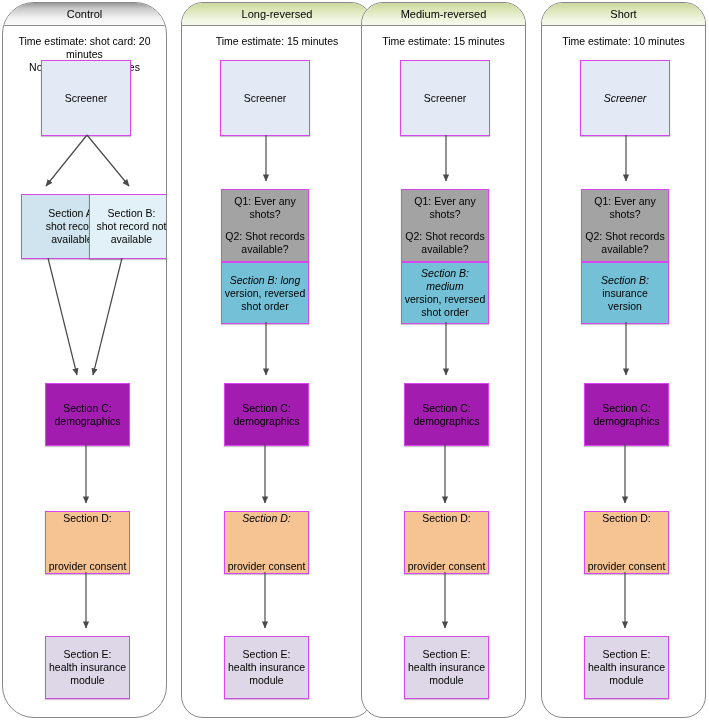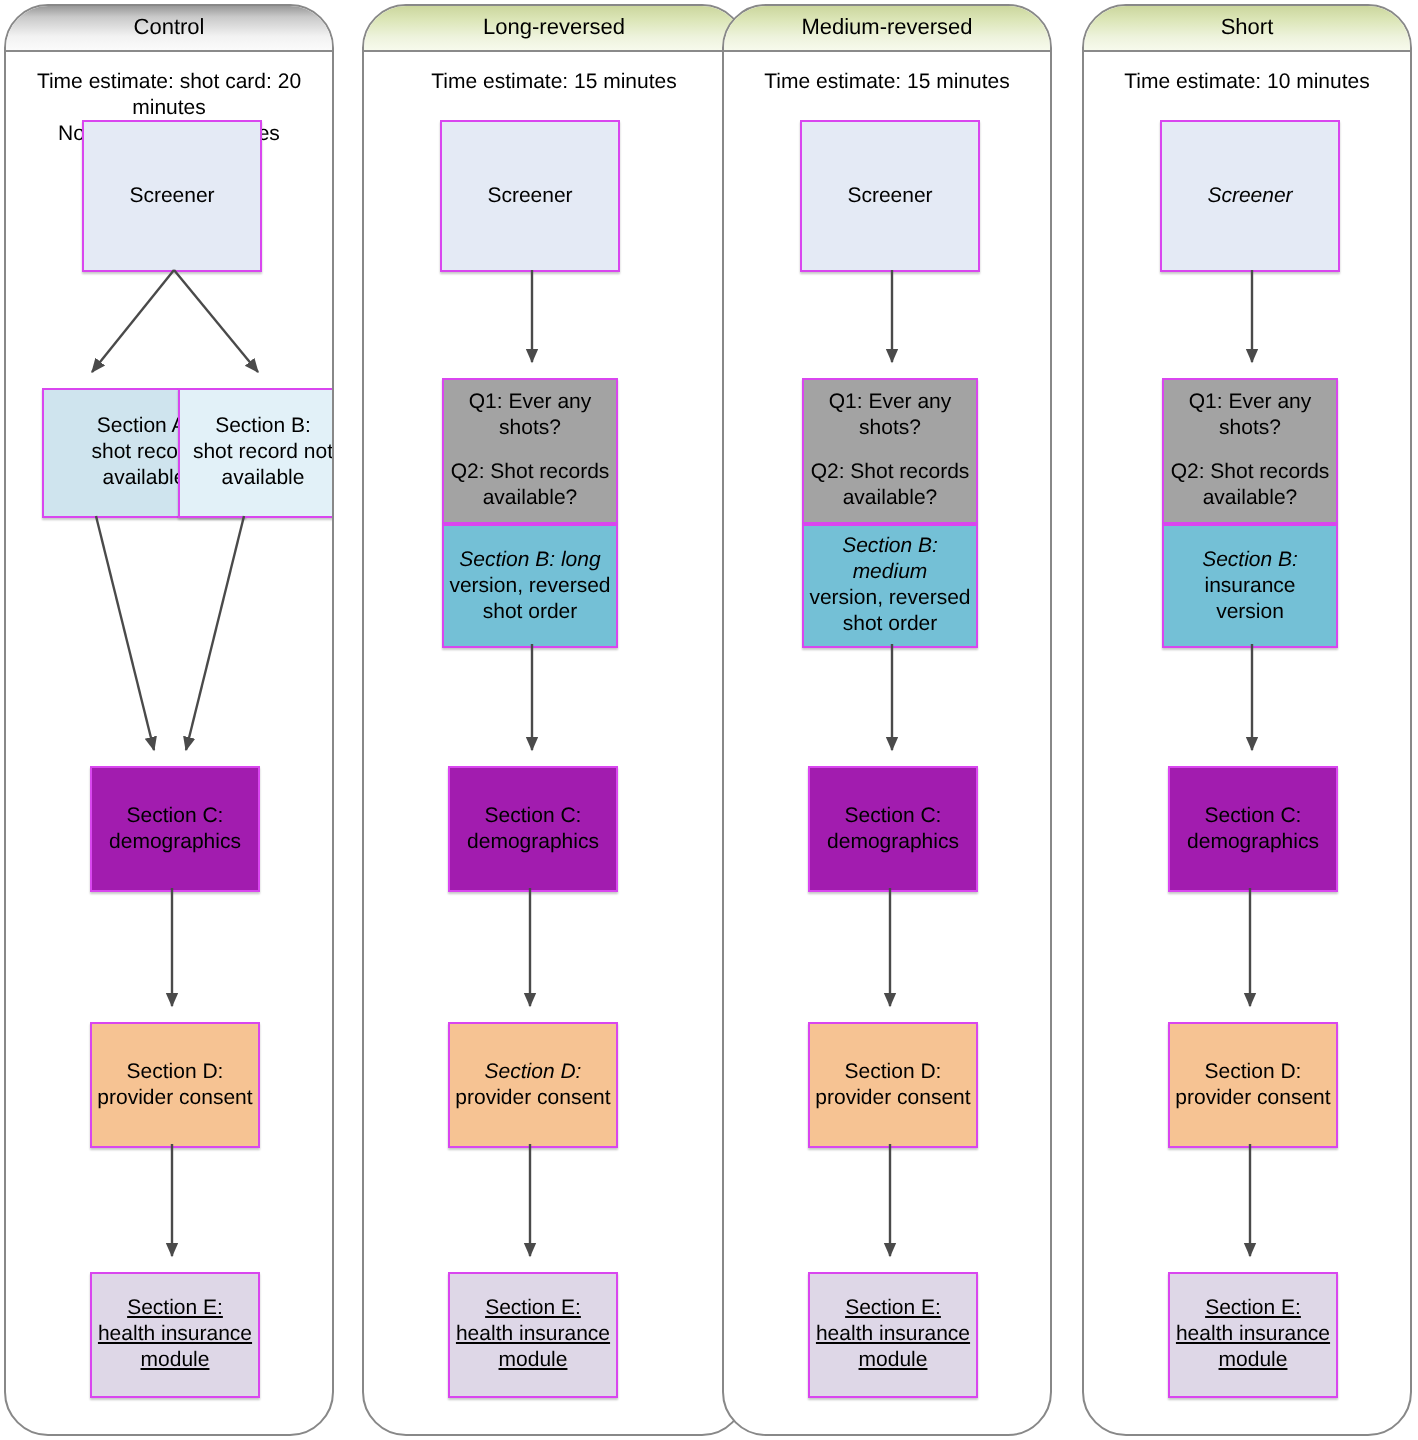--- a/index.html
+++ b/index.html
@@ -78,36 +78,36 @@
   }
   .node .line { display: block; }
   .node .ital { font-style: italic; }
 
   .c-screener { background: #e4eaf5; }
   .c-sectionA  { background: #cfe4ee; }
   .c-sectionB  { background: #e2f1f8; }
   .c-q        { background: #a3a3a3; }
   .c-sectionB-deep { background: #74c0d6; }
   .c-sectionC { background: #a21caf; }
-  .c-sectionD { background: #f6c393; }
-  .c-sectionE { background: #ded7e7; text-decoration: underline; }
+  .c-sectionD { background: #f6c393; justify-content: space-between; }
+  .c-sectionE { background: #ded7e7; }
 
   svg.edges {
     position: absolute;
     left: 0; top: 0;
     width: 709px; height: 720px;
     pointer-events: none;
   }
 </style>
 </head>
 <body>
 
 <div id="diagram">
 
-  <div class="panel" style="left:2px; width:165px;">
+  <div class="panel" style="left:2px; width:165px;border-radius:32px;">
     <div class="panel-header gray">Control</div>
     <div class="time-estimate">Time estimate: shot card: 20 minutes
 No shot card: 3 minutes</div>
 
     <div class="node c-screener" style="left:38px; top:57px; width:90px; height:76px;">
       <span class="line">Screener</span>
     </div>
 
     <div class="node c-sectionA" style="left:1px; top:191px; width:102px; height:65px;margin-left:17px;">
       <span class="line">Section A:</span>

